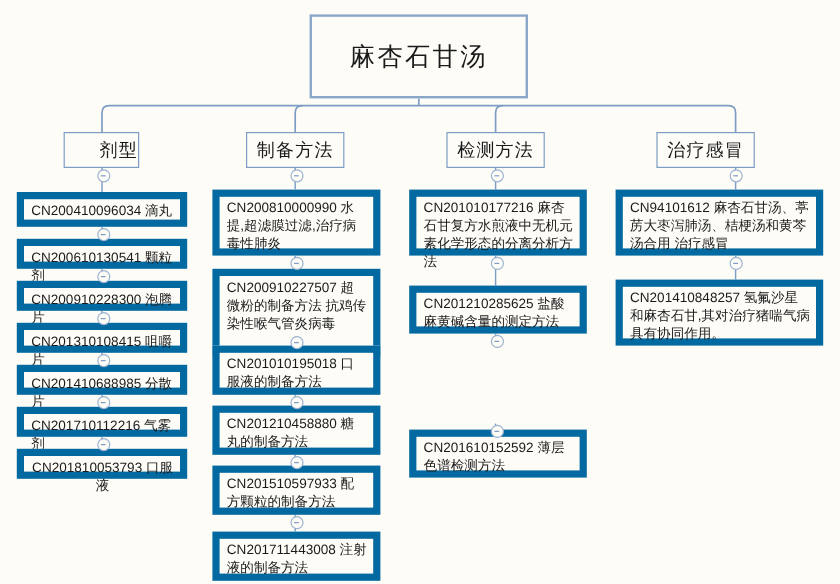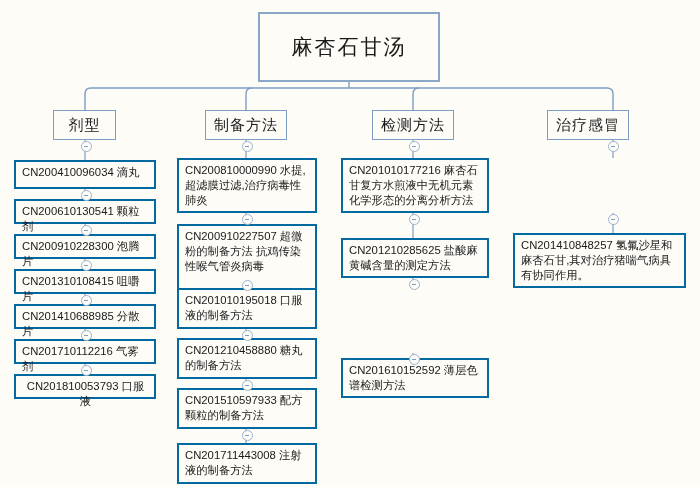--- a/index.html
+++ b/index.html
@@ -24,21 +24,21 @@
     left: 0;
     top: 0;
     width: 700px;
     height: 487px;
     pointer-events: none;
   }
   .node {
     position: absolute;
     box-sizing: border-box;
     background: #fdfcf7;
-    border: 2px solid #0369a1;
+    border: 6px solid #0369a1;
     color: #1a1a1a;
     z-index: 2;
   }
   .node-root {
     border: 2px solid #8aa6c8;
     font-size: 21px;
     text-align: center;
     letter-spacing: 2px;
     display: flex;
     align-items: center;
@@ -113,21 +113,21 @@
     <path d="M 413 353 L 413 358" stroke="#7d9dc4" stroke-width="1.2" fill="none"></path>
 
     <path d="M 613 140 L 613 158" stroke="#7d9dc4" stroke-width="1.2" fill="none"></path>
     <path d="M 613 213 L 613 233" stroke="#7d9dc4" stroke-width="1.2" fill="none"></path>
   </svg>
 
   <div class="node node-root" style="left:258px; top:12px; width:182px; height:70px;">
     <span>麻杏石甘汤</span>
   </div>
 
-  <div class="node node-cat" style="left:53px; top:110px; width:63px; height:30px;">
+  <div class="node node-cat" style="left:53px; top:110px; width:63px; height:30px;justify-content:flex-end;">
     <span>剂型</span>
   </div>
   <div class="collapse" style="left:81px; top:141px;"></div>
 
   <div class="node node-cat" style="left:205px; top:110px; width:82px; height:30px;">
     <span>制备方法</span>
   </div>
   <div class="collapse" style="left:242px; top:141px;"></div>
 
   <div class="node node-cat" style="left:372px; top:110px; width:82px; height:30px;">
@@ -212,19 +212,22 @@
     <span>CN201210285625 盐酸麻黄碱含量的测定方法</span>
   </div>
   <div class="collapse" style="left:409px; top:279px;"></div>
 
   <div class="collapse" style="left:409px; top:354px;"></div>
 
   <div class="node node-leaf" style="left:341px; top:358px; width:148px; height:40px;">
     <span>CN201610152592 薄层色谱检测方法</span>
   </div>
 
+  <div class="node node-leaf" style="left:513px; top:158px; width:173px; height:55px;">
+    <span>CN94101612 麻杏石甘汤、葶苈大枣泻肺汤、桔梗汤和黄芩汤合用 治疗感冒</span>
+  </div>
   <div class="collapse" style="left:608px; top:214px;"></div>
 
   <div class="node node-leaf" style="left:513px; top:233px; width:173px; height:55px;">
     <span>CN201410848257 氢氟沙星和麻杏石甘,其对治疗猪喘气病具有协同作用。</span>
   </div>
 
 </div>
 
 </body></html>

